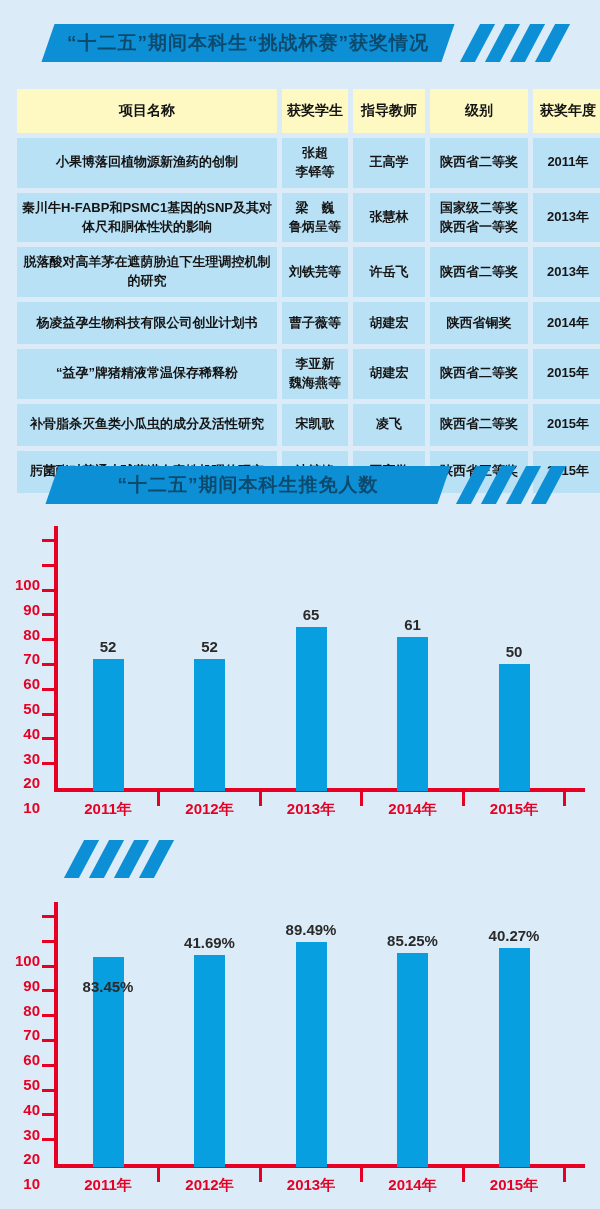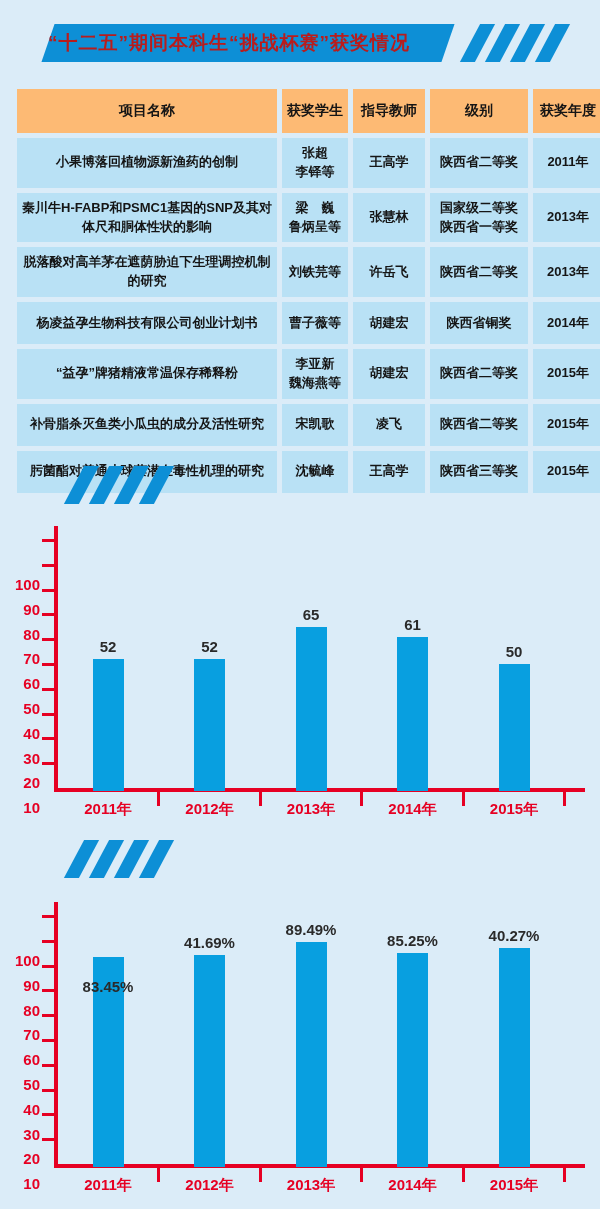--- a/index.html
+++ b/index.html
@@ -16,38 +16,38 @@
     display:flex;align-items:stretch;height:38px;
   }
   .plate{position:relative;flex:none;}
   .plate-skew{
     position:absolute;inset:0;
     background:#0d8fd6;
     transform:skewX(-19deg);
   }
   .plate-text{
     position:relative;z-index:1;
-    color:#b91c1c;font-weight:bold;font-size:19px;line-height:38px;
-    letter-spacing:1px;
+    color:#0c4a6e;font-weight:bold;font-size:19px;line-height:38px;
+    text-align:center;letter-spacing:1px;
     white-space:nowrap;
   }
   .slashes{display:flex;margin-left:22px;}
   .slash{
     width:15px;height:38px;margin-left:10px;
     background:#0d8fd6;
     transform:skewX(-28deg);
   }
   
   .awards-table{
     position:absolute;left:12px;top:84px;width:576px;
     border-collapse:separate;border-spacing:5px;
     table-layout:fixed;
   }
   .awards-table th{
-    background:#fdba74;
+    background:#fef9c3;
     color:#151515;font-size:14px;font-weight:bold;
     height:40px;text-align:center;padding:2px 2px;
   }
   .awards-table td{
     background:#b9e1f5;
     color:#151515;font-size:13px;font-weight:bold;line-height:1.45;
     text-align:center;vertical-align:middle;
     padding:6px 3px;height:30px;
     white-space:pre-line;
   }
@@ -149,20 +149,24 @@
           <td class="c0">肟菌酯对普通小球藻潜在毒性机理的研究</td>
           <td class="c1">沈毓峰</td>
           <td class="c2">王高学</td>
           <td class="c3">陕西省三等奖</td>
           <td class="c4">2015年</td>
         </tr>
       </tbody>
     </table>
 
   <div class="title-row" style="left:52px;top:466px;">
+    <div class="plate" style="width:392px;">
+      <div class="plate-skew"></div>
+      <div class="plate-text">“十二五”期间本科生推免人数</div>
+    </div>
     <div class="slashes">
       <div class="slash" style="margin-left:0;"></div>
       <div class="slash"></div>
       <div class="slash"></div>
       <div class="slash"></div>
     </div>
   </div>
 
   <div class="chart" id="chart-0" style="top:520px;">
       <div class="abs " style="left: 54px; top: 6px; width: 4px; height: 266px; background: rgb(230, 0, 35);"></div>

